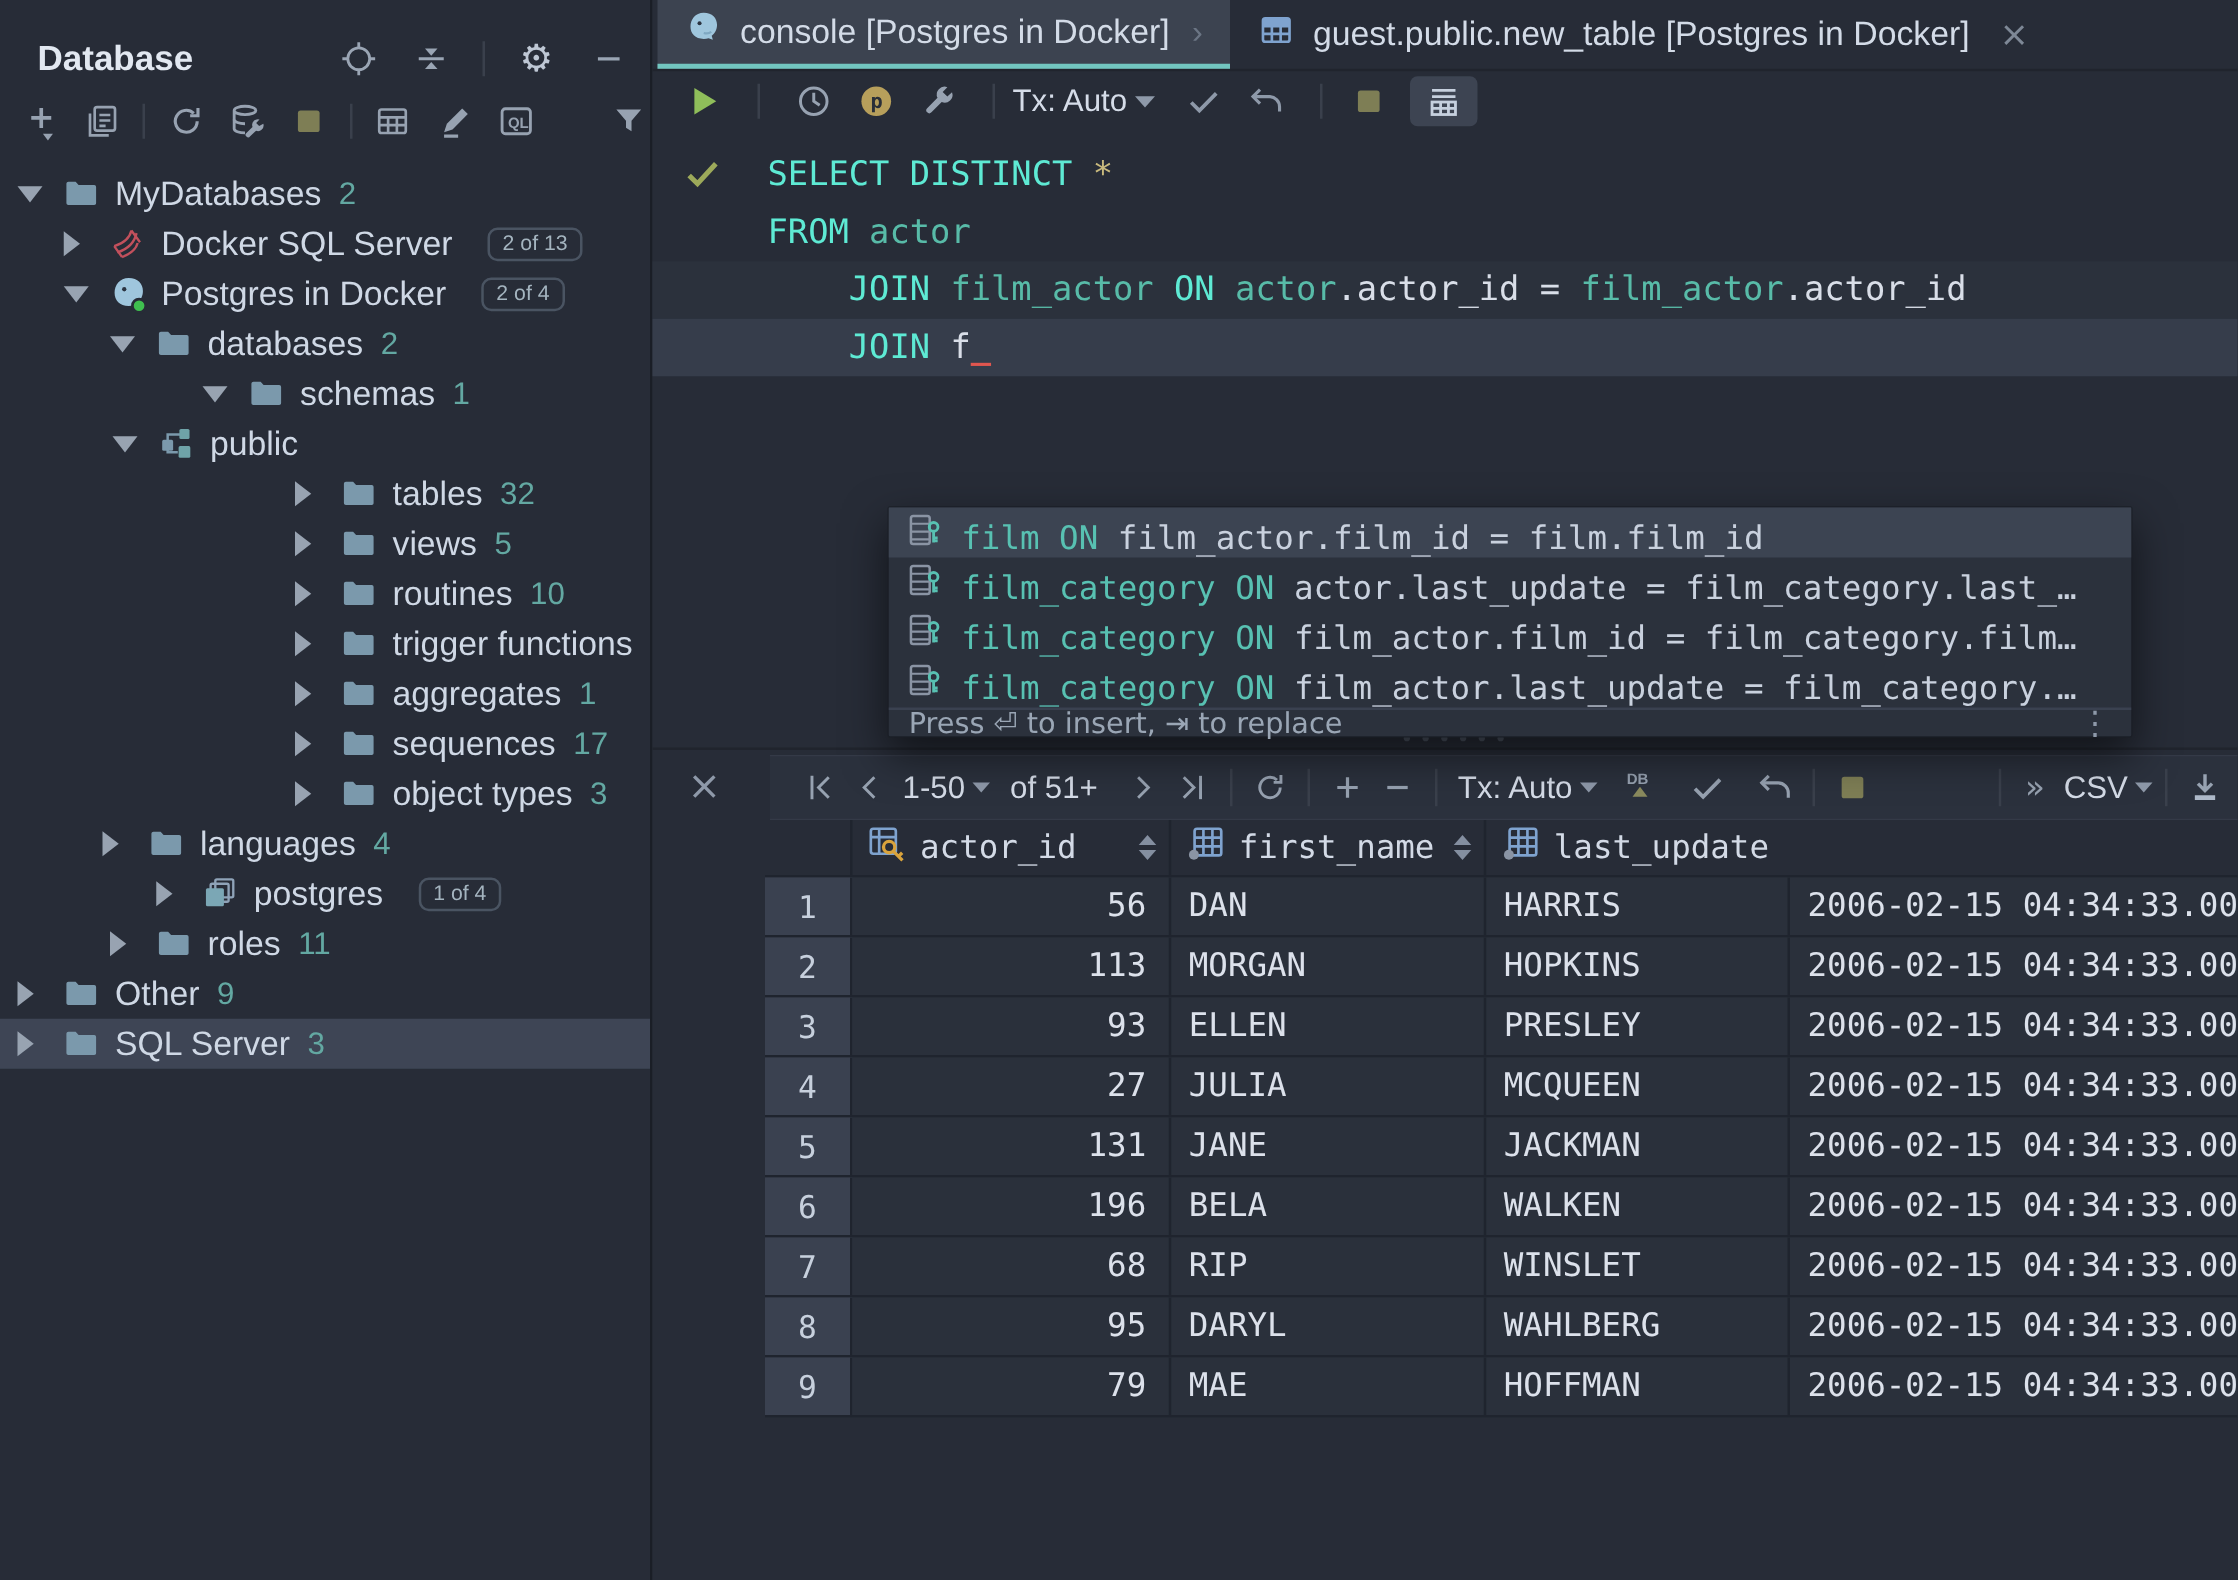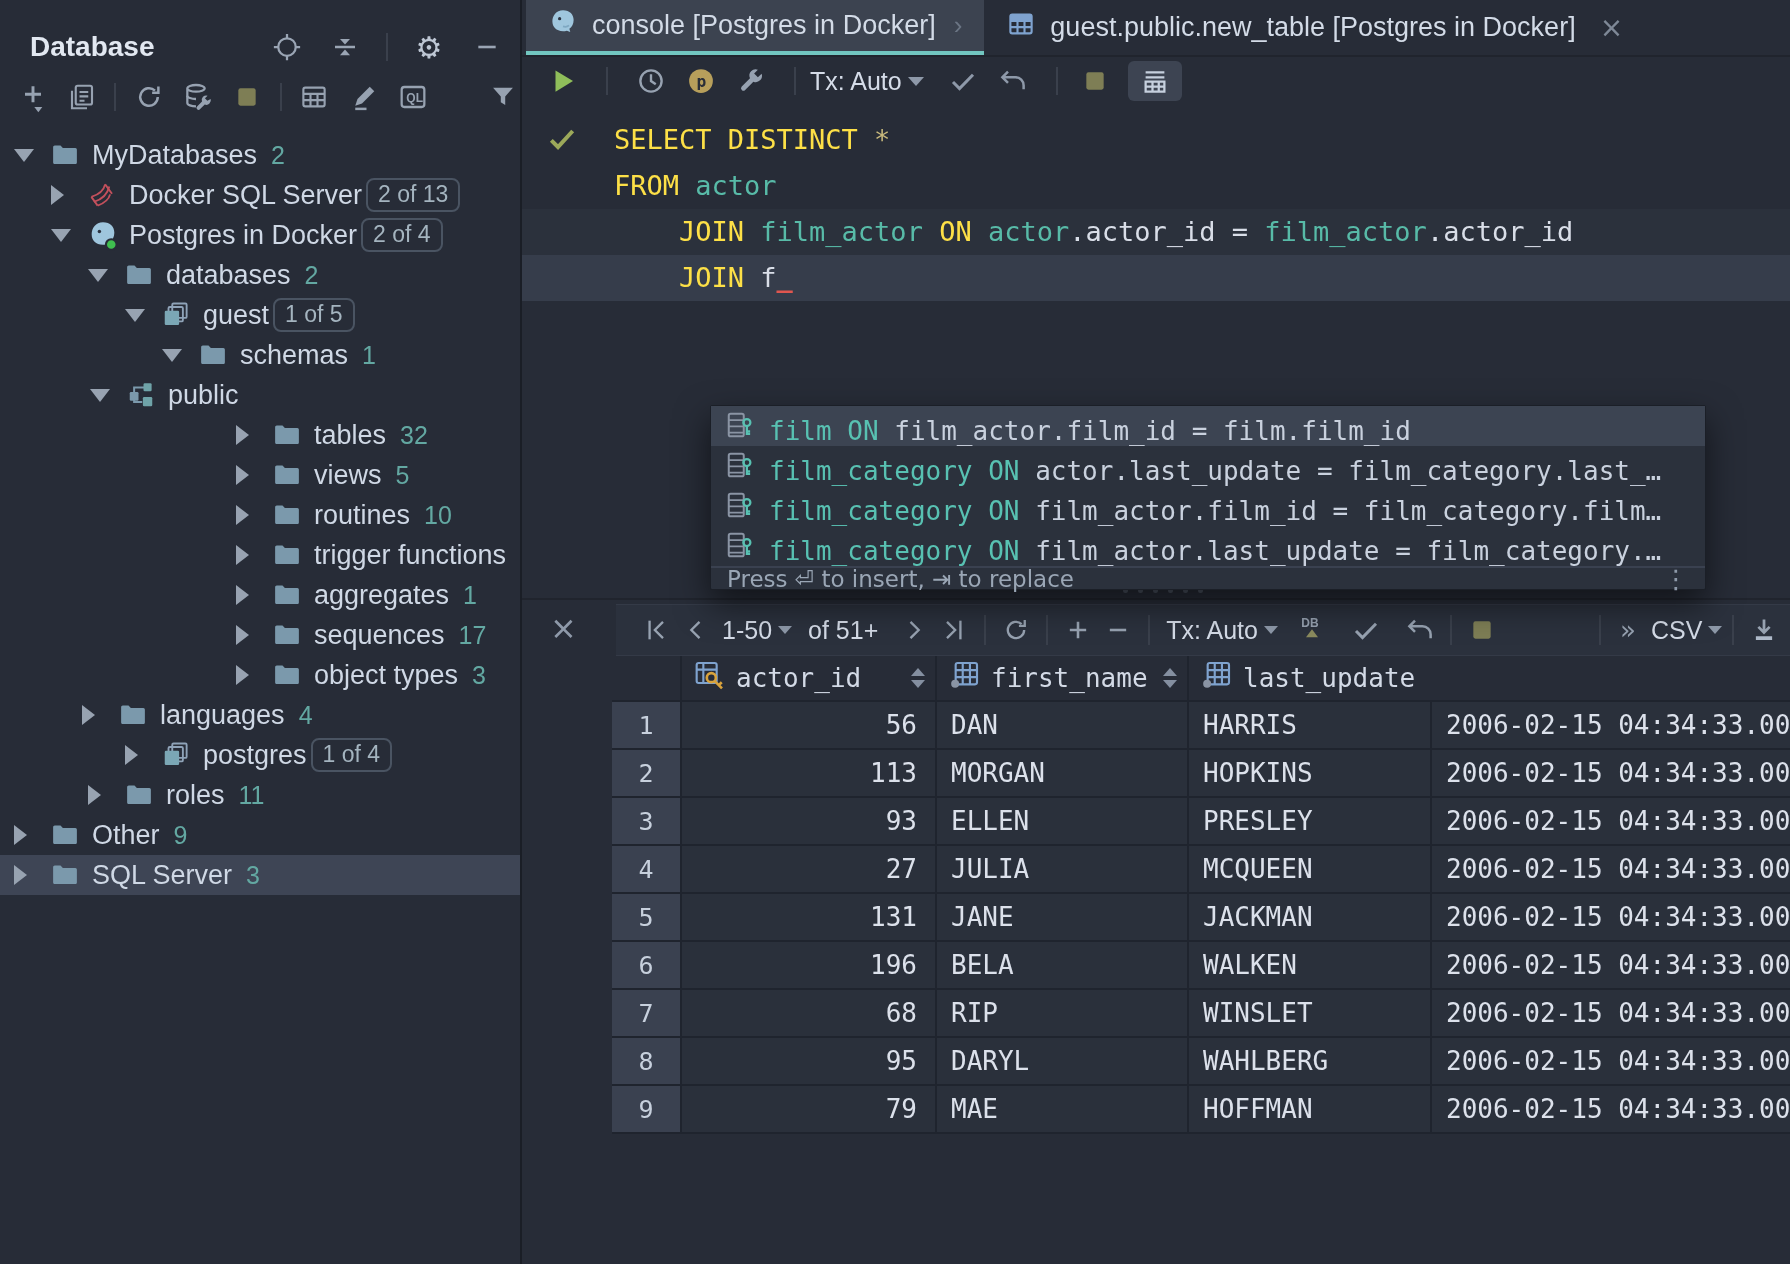--- a/index.html
+++ b/index.html
@@ -21,21 +21,21 @@
   .tree { flex:1; padding-top:14px; overflow:hidden; font-size:27px; }
   .tree-row { height:40px; display:flex; align-items:center; cursor:pointer; width:100%; }
   .tree-row.selected { background:#3E4555; }
   .tw-arrow { width:36px; display:flex; align-items:center; justify-content:flex-start; flex:none; }
   .tri-exp { width:0; height:0; border-left:10px solid transparent; border-right:10px solid transparent; border-top:13px solid #98A3B1; }
   .tri-col { width:0; height:0; border-top:10px solid transparent; border-bottom:10px solid transparent; border-left:13px solid #98A3B1; }
   .tw-icon { width:42px; flex:none; display:flex; align-items:center; }
   .tw-icon svg { display:block; }
   .tw-label { color:#CFD8E5; white-space:nowrap; }
   .tw-count { color:#63A8A2; font-size:25px; margin-left:14px; }
-  .tw-badge { margin-left:4px; font-size:23px; color:#A4B4BF; border:2px solid #4A5462; border-radius:8px; padding:1px 10px 2px; white-space:nowrap; }
+  .tw-badge { margin-left:28px; font-size:17px; color:#A4B4BF; border:2px solid #4A5462; border-radius:8px; padding:1px 10px 2px; white-space:nowrap; }
 
   
   .right { flex:1; display:flex; flex-direction:column; position:relative; background:#272C37; }
 
   .tabbar { height:57px; display:flex; align-items:stretch; border-bottom:2px solid #20242D; }
   .tab { display:flex; align-items:center; gap:14px; padding:0 22px; font-size:27px; color:#D3DBE7; cursor:pointer; position:relative; }
   .tab.active { background:#3C4350; margin-left:4px; border-bottom:4px solid #72C6C0; }
   .tab .tab-chevron { color:#6B7584; font-size:26px; margin-left:4px; }
   .tab .tab-close { color:#7E8896; font-size:28px; margin-left:10px; cursor:pointer; }
 
@@ -45,21 +45,21 @@
   .tx-label { font-size:25px; color:#D5DCE8; margin:0 6px 0 10px; white-space:nowrap; }
   .chev-down { width:0;height:0;border-left:8px solid transparent;border-right:8px solid transparent;border-top:9px solid #8E99A9; }
   .results-view-btn { width:54px; height:40px; background:#3D4452; border-radius:6px; display:flex; align-items:center; justify-content:center; margin-left:16px; cursor:pointer; }
 
   
   .editor { height:493px; position:relative; font-family:"DejaVu Sans Mono", monospace; font-size:27px; padding-top:12px; }
   .gutter-check { position:absolute; left:24px; top:18px; }
   .code-line { height:46px; line-height:46px; padding-left:92px; white-space:pre; }
   .code-line.hl-statement { background:#2B313C; }
   .code-line.hl-current { background:#363D4B; }
-  .tok-kw { color:#fde047; }
+  .tok-kw { color:#5eead4; }
   .tok-table { color:#58BBA8; }
   .tok-ident { color:#D9DEE8; }
   .tok-plain { color:#D9DEE8; }
   .tok-star { color:#C9BA7D; }
   .tok-caret { color:#E0564F; font-weight:bold; }
 
   
   .popup { position:absolute; left:188px; top:300px; width:996px; background:#2B313C; border:1px solid #1B1F27; border-radius:2px; box-shadow:0 14px 34px rgba(0,0,0,.55); z-index:10; }
   .pop-row { height:40px; display:flex; align-items:flex-end; gap:14px; padding:0 14px; font-family:"DejaVu Sans Mono", monospace; font-size:26px; color:#C9D1DE; white-space:nowrap; overflow:hidden; cursor:pointer; }
   .pop-row.sel { background:#3C4452; }
@@ -238,34 +238,20 @@
             <span class="tri-exp"></span>
           </span>
           <span class="tw-icon">
             <svg width="30" height="30" viewBox="0 0 24 24">
               <path d="M2.5 5.6c0-.7.6-1.3 1.3-1.3h4.6l1.9 2.1h10c.7 0 1.2.6 1.2 1.3v10.2c0 .7-.5 1.3-1.2 1.3H3.8c-.7 0-1.3-.6-1.3-1.3z" fill="#7B99AC"></path>
             </svg>
           </span>
           <span class="tw-label">databases</span>
           <span class="tw-count">2</span>
         </div>
-        <div class="tree-row" style="padding-left: 125px;">
-          <span class="tw-arrow">
-            <span class="tri-exp"></span>
-          </span>
-          <span class="tw-icon">
-            <svg width="30" height="30" viewBox="0 0 24 24">
-              <rect x="9" y="2.8" width="11.5" height="11.5" rx="1" fill="none" stroke="#8FA3B8" stroke-width="1.5"></rect>
-              <rect x="6" y="5.6" width="11.5" height="11.5" rx="1" fill="none" stroke="#8FA3B8" stroke-width="1.5"></rect>
-              <rect x="3" y="8.5" width="11.5" height="11.5" rx="1" fill="#7BA7B5"></rect>
-            </svg>
-          </span>
-          <span class="tw-label">guest</span>
-          <span class="tw-badge">1 of 5</span>
-        </div>
         <div class="tree-row" style="padding-left: 162px;">
           <span class="tw-arrow">
             <span class="tri-exp"></span>
           </span>
           <span class="tw-icon">
             <svg width="30" height="30" viewBox="0 0 24 24">
               <path d="M2.5 5.6c0-.7.6-1.3 1.3-1.3h4.6l1.9 2.1h10c.7 0 1.2.6 1.2 1.3v10.2c0 .7-.5 1.3-1.2 1.3H3.8c-.7 0-1.3-.6-1.3-1.3z" fill="#7B99AC"></path>
             </svg>
           </span>
           <span class="tw-label">schemas</span>

